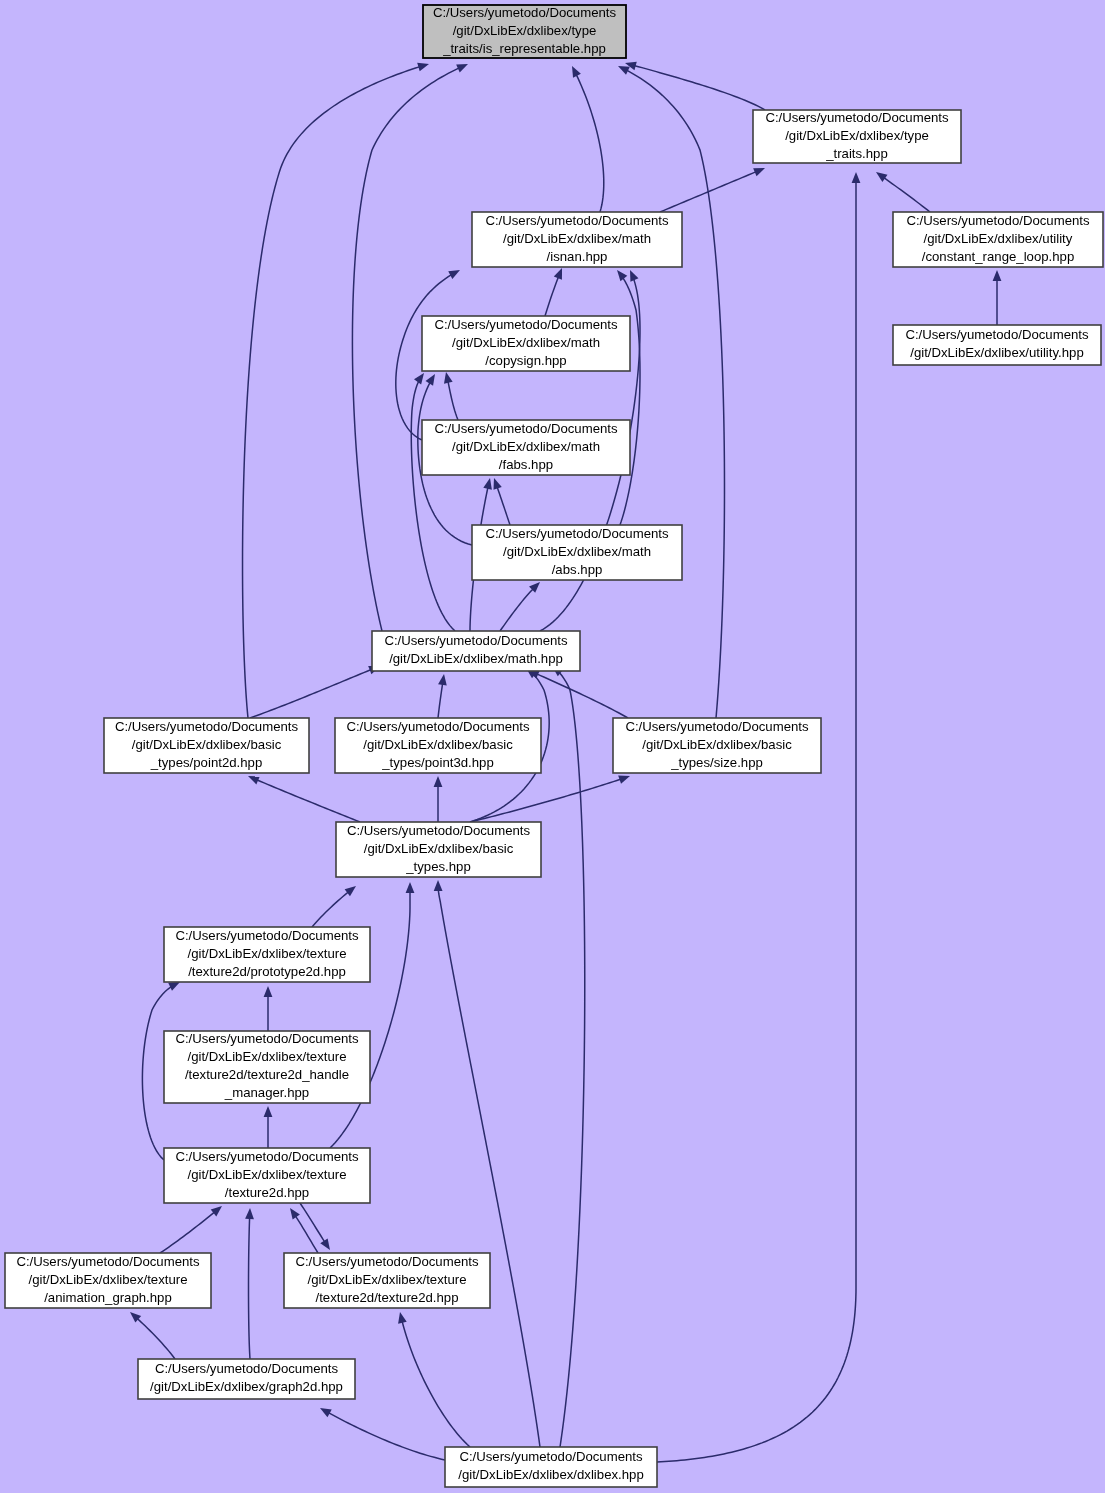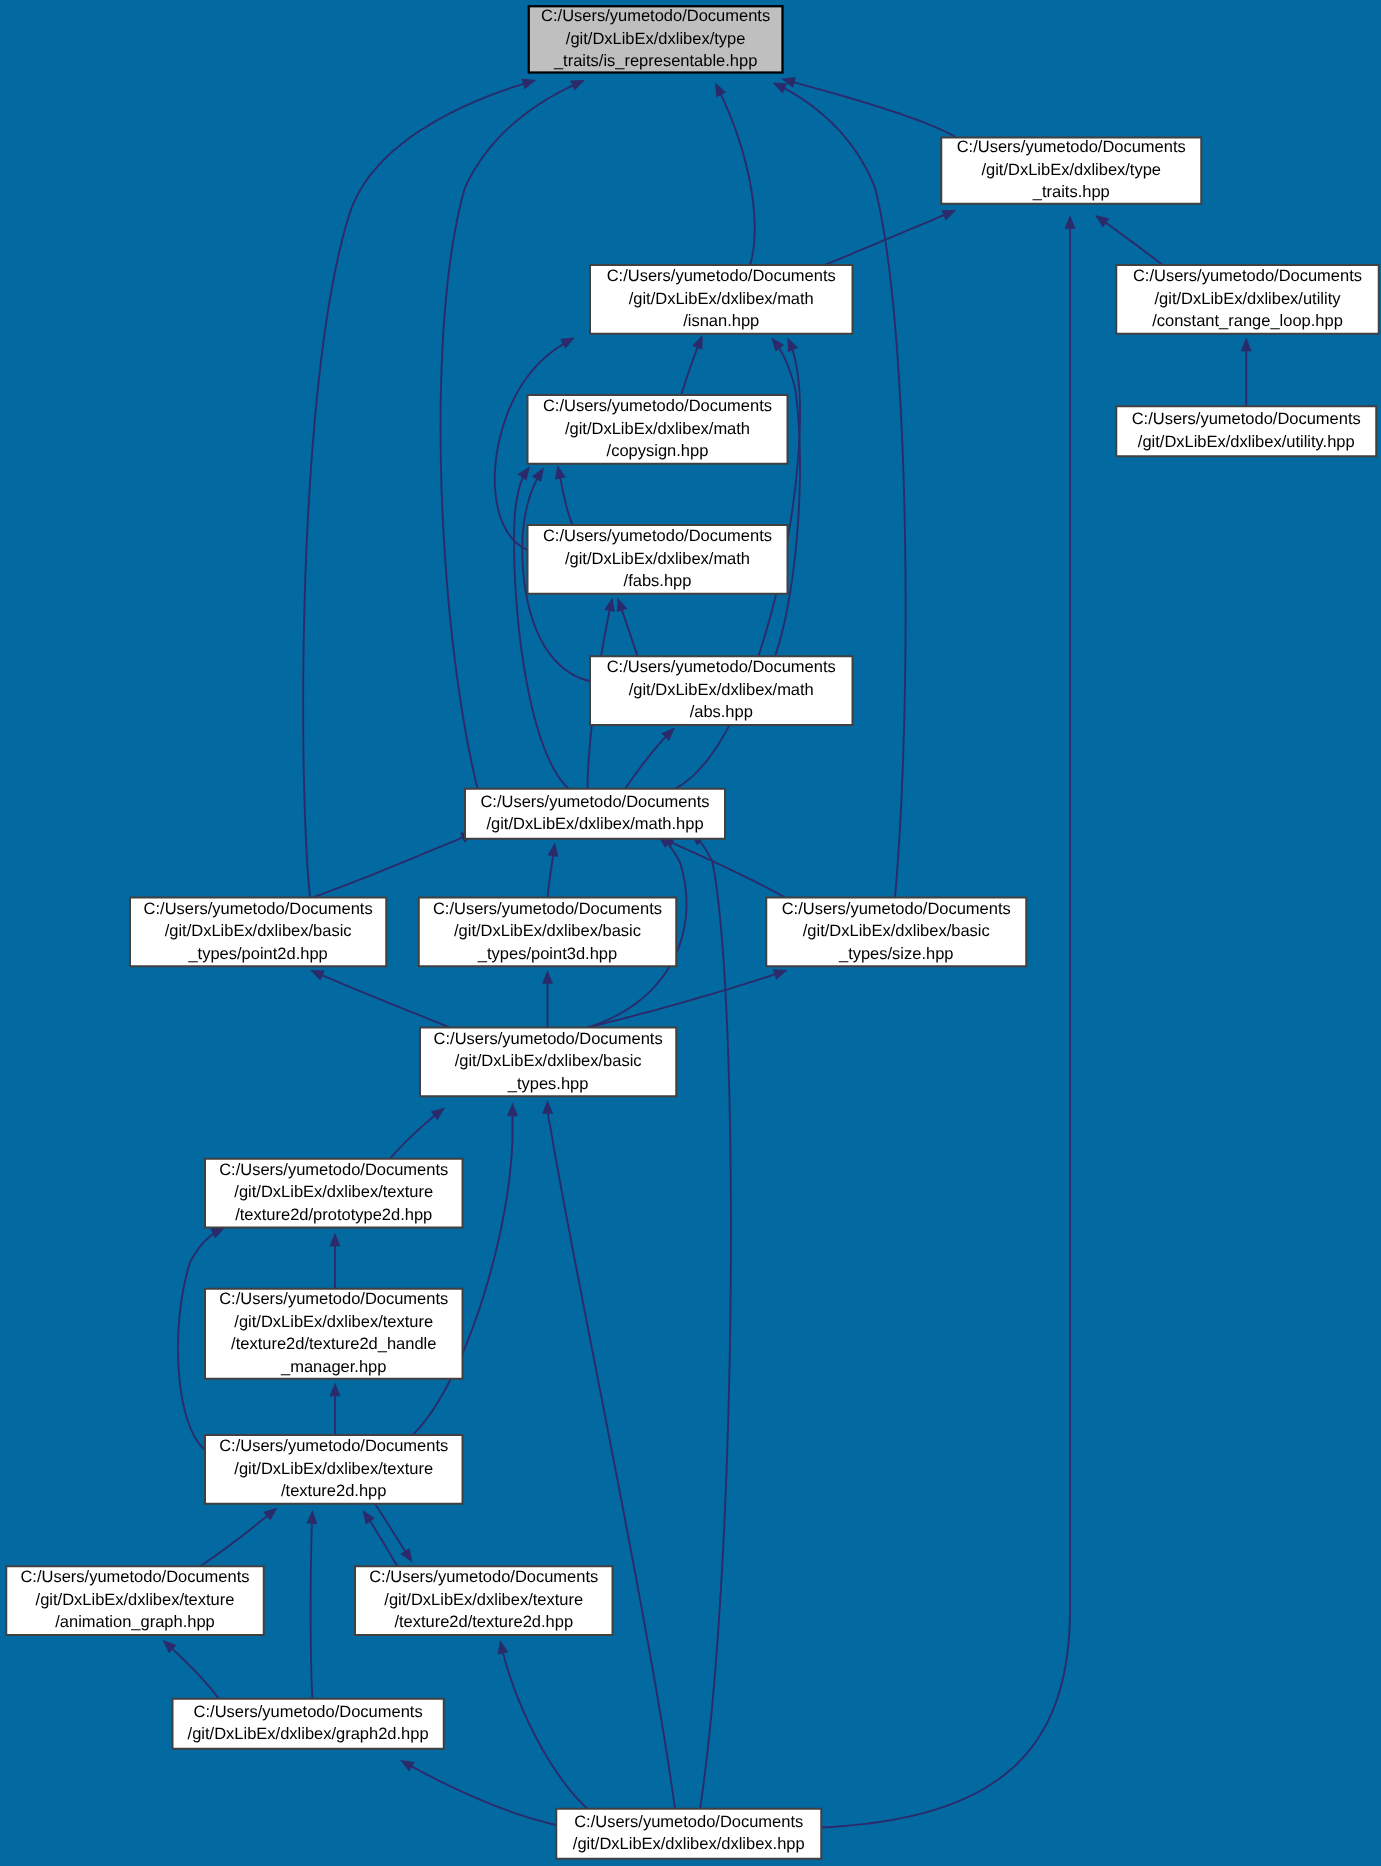--- a/index.html
+++ b/index.html
@@ -1,17 +1,17 @@
 <!DOCTYPE html>
 <html><head>
 <meta charset="utf-8">
 <style>
   html,body{margin:0;padding:0;background:#ffffff;}
   body{font-family:"Liberation Sans", sans-serif;}
-  #graph-wrap{position:relative;width:1105px;height:1493px;background:#0369a1;overflow:hidden;}
+  #graph-wrap{position:relative;width:1105px;height:1493px;background:#c4b5fd;overflow:hidden;}
   svg{display:block;}
   .nodebox{fill:#ffffff;stroke:#404040;stroke-width:1.6;}
   .nodebox.root{fill:#bfbfbf;stroke:#000000;stroke-width:1.8;}
   .nodetext{font-family:"Liberation Sans", sans-serif;font-size:13.2px;fill:#000000;text-anchor:middle;dominant-baseline:middle;}
   .edge{fill:none;stroke:#2b2b6b;stroke-width:1.5;}
   .arrowfill{fill:#2b2b6b;stroke:none;}
 </style>
 </head>
 <body>
 

